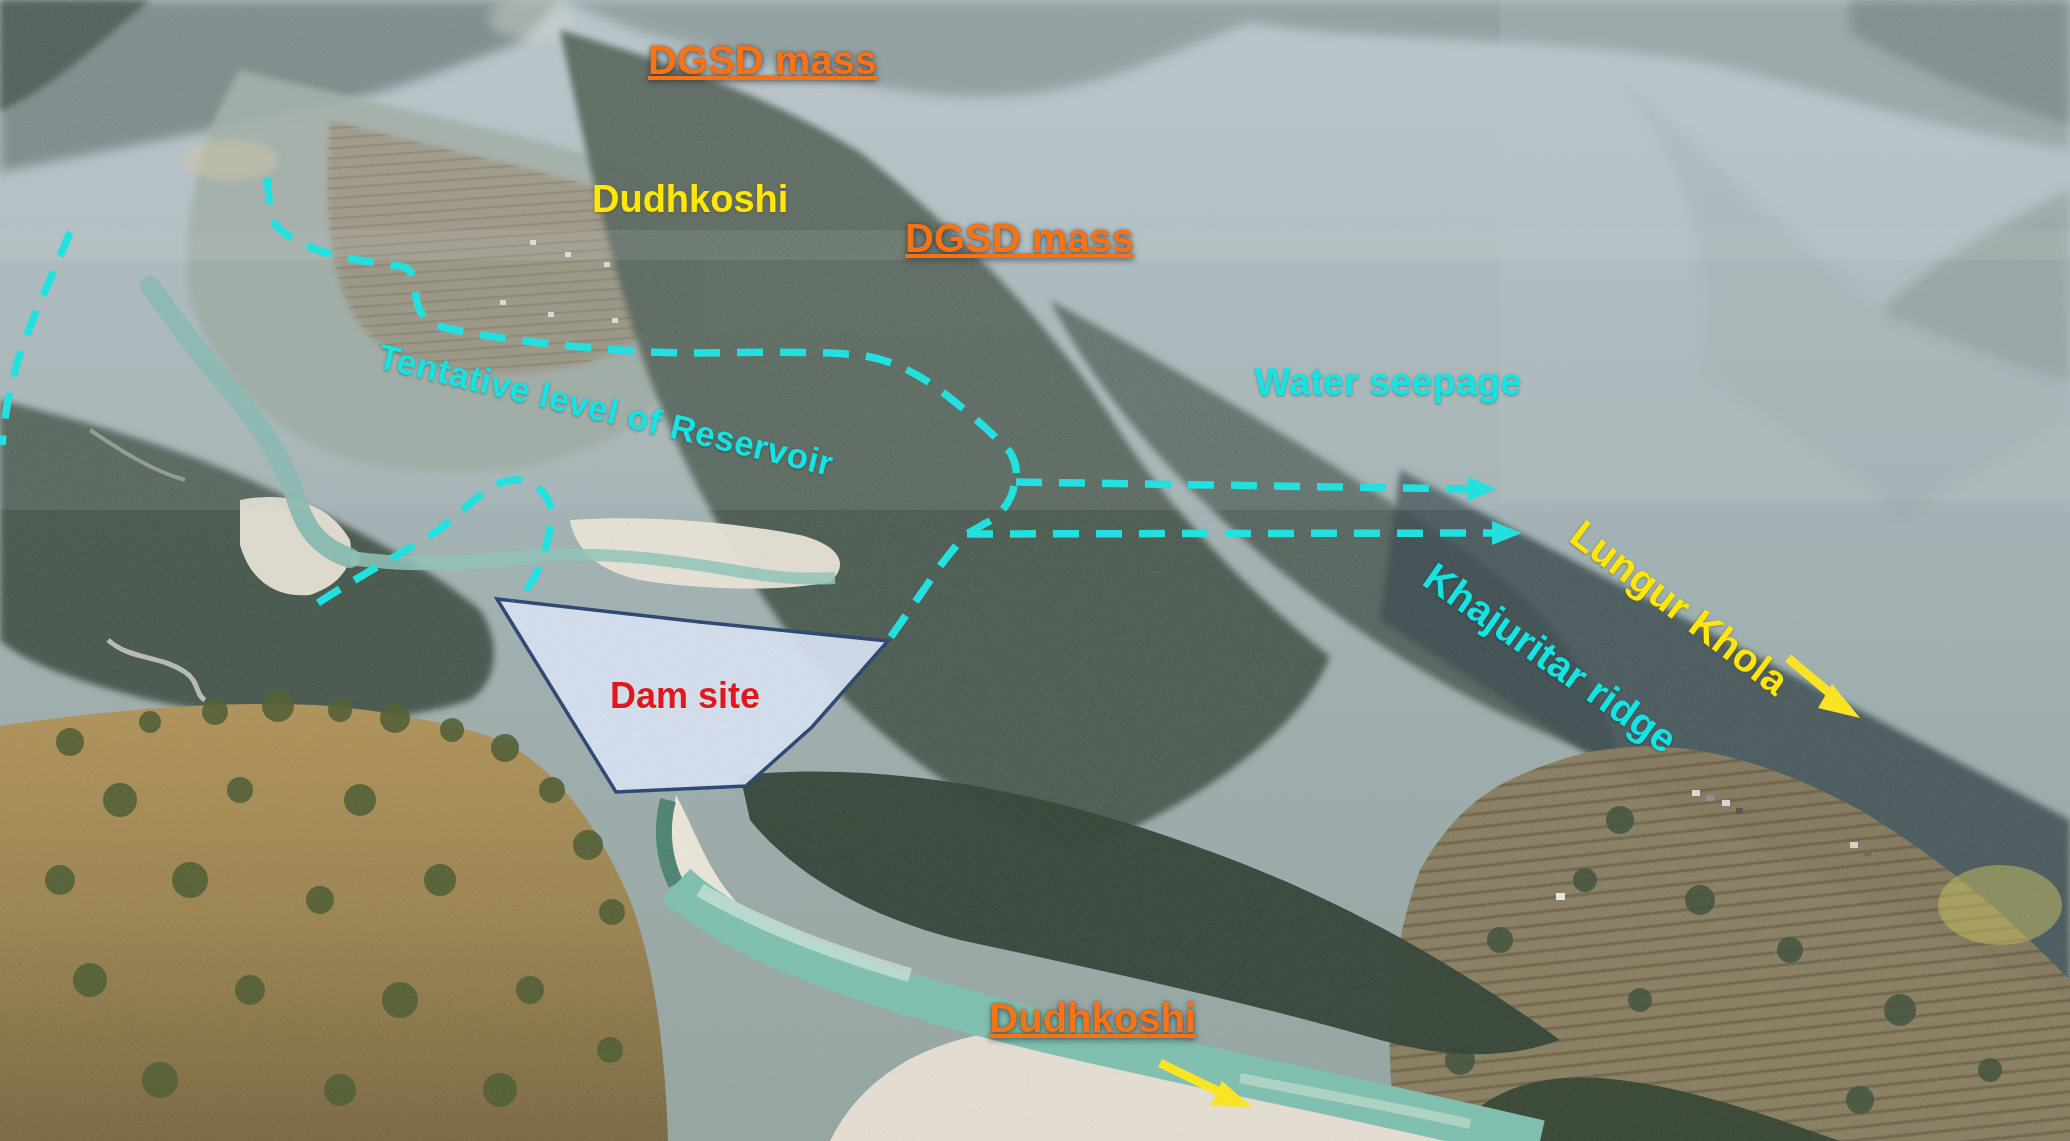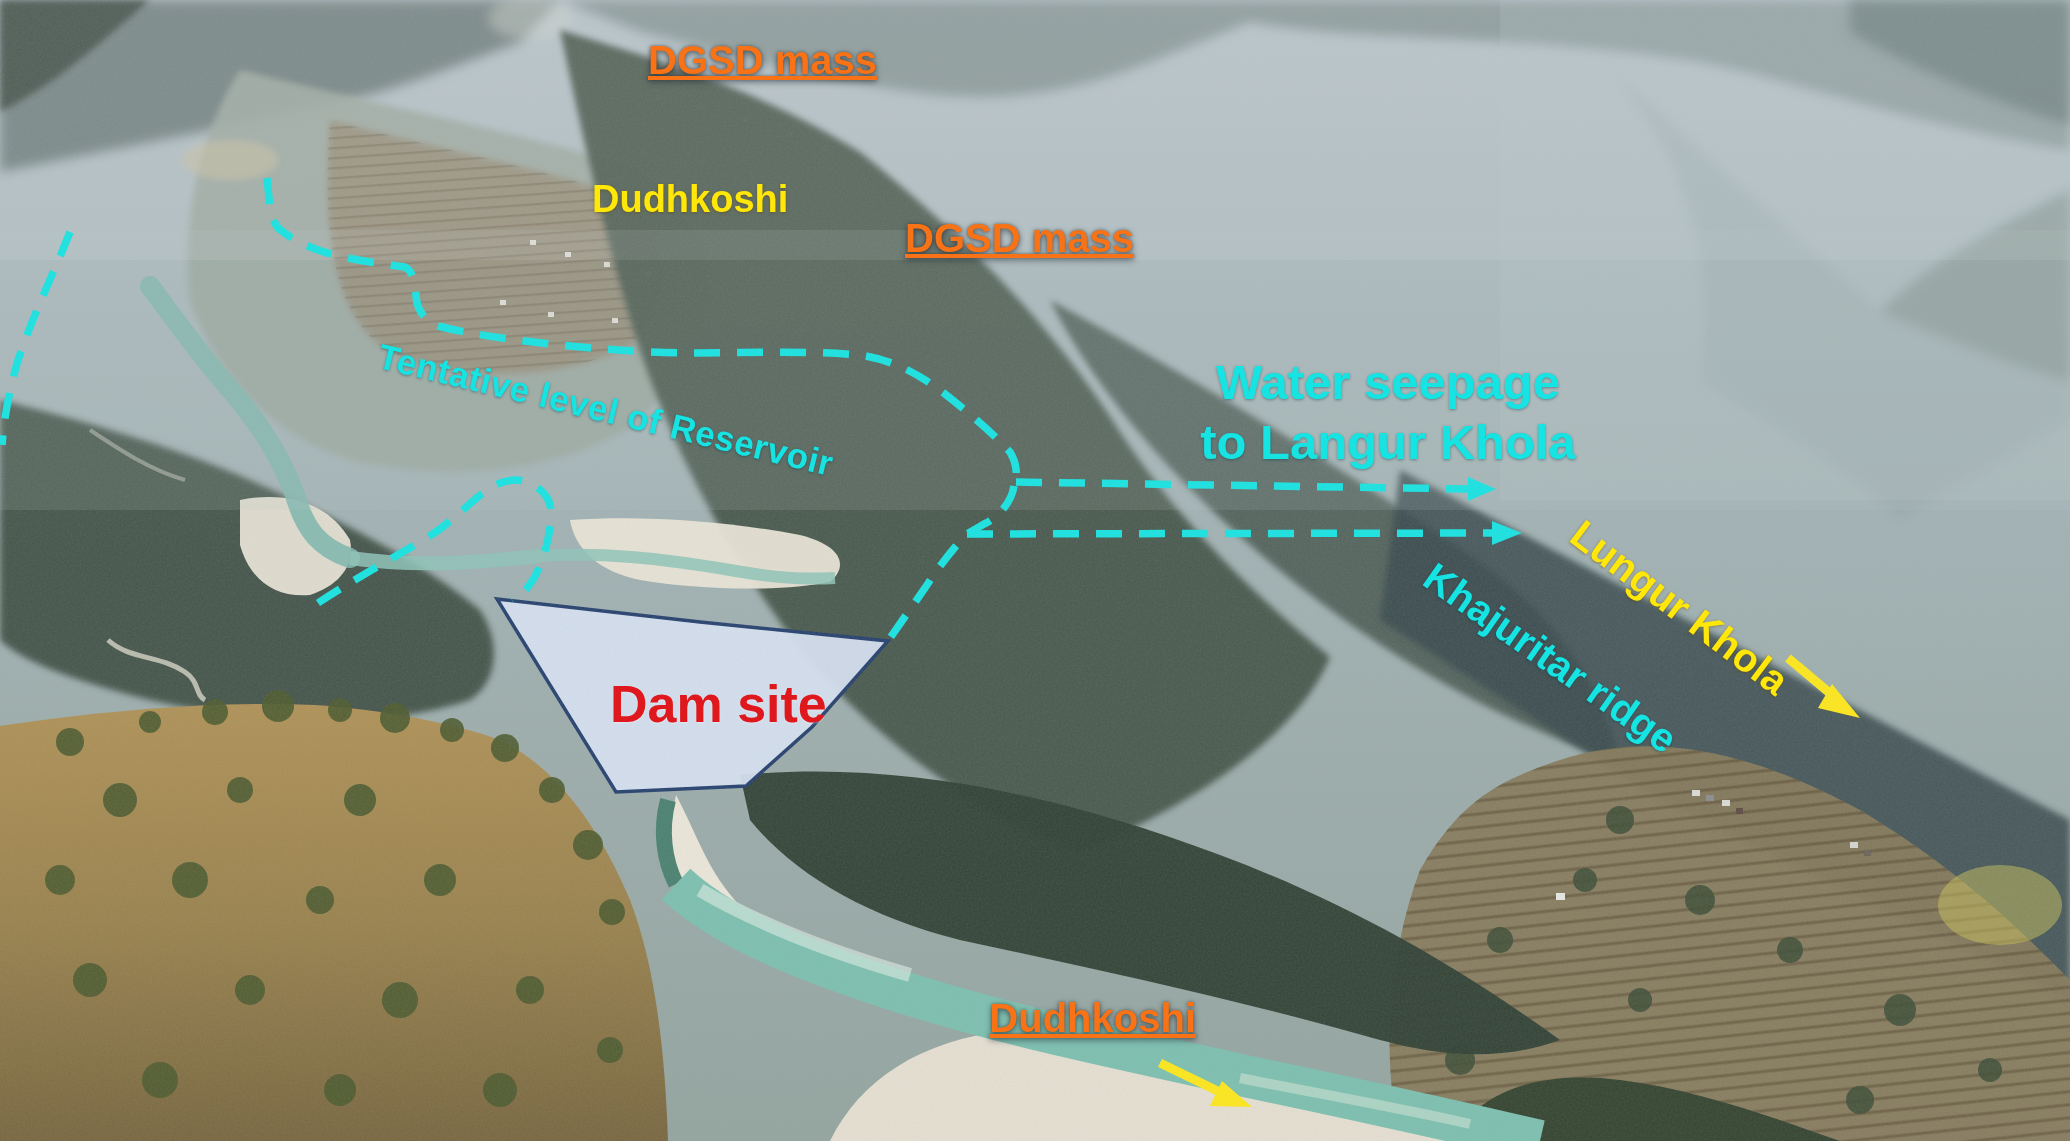--- a/index.html
+++ b/index.html
@@ -9,22 +9,22 @@
   .lbl{position:absolute;font-weight:bold;white-space:nowrap;line-height:1;}
   .lbl-white{color:#f97316;text-shadow:0 2px 6px rgba(30,42,52,.65),0 0 3px rgba(30,42,52,.4);text-decoration:underline;}
   .lbl-cyan{color:#16e4e3;text-shadow:0 1px 3px rgba(0,60,70,.45);}
   .lbl-yellow{color:#ffe70a;text-shadow:0 1px 3px rgba(90,70,0,.5);}
   .lbl-red{color:#df181d;text-shadow:0 1px 2px rgba(255,255,255,.35);}
   .rot{transform-origin:left top;}
   #lbl-dgsd-top{left:648px;top:40px;font-size:40px;}
   #lbl-majhigau{left:592px;top:180px;font-size:38px;}
   #lbl-dgsd-right{left:905px;top:218px;font-size:40px;}
   #lbl-tentative{left:383px;top:338px;font-size:35px;transform:rotate(13.5deg);letter-spacing:.5px;}
-  #lbl-seepage{left:1138px;top:352px;width:500px;font-size:49px;line-height:60px;text-align:center;}
-  #lbl-damsite{left:610px;top:678px;font-size:52px;}
+  #lbl-seepage{left:1138px;top:352px;width:500px;font-size:38px;line-height:60px;text-align:center;}
+  #lbl-damsite{left:610px;top:678px;font-size:36px;}
   #lbl-khajuritar{left:1440px;top:556px;font-size:40px;transform:rotate(35deg);}
   #lbl-lungur{left:1588px;top:513px;font-size:40px;transform:rotate(37deg);}
   #lbl-dudhkoshi{left:900px;top:950px;width:296px;font-size:40px;line-height:57px;text-align:right;margin-top:40px;}
 </style>
 </head>
 <body>
 
 <div id="stage">
 
 <svg id="photo-svg" width="2070" height="1141" viewBox="0 0 2070 1141">
@@ -204,21 +204,20 @@
 <div id="lbl-dgsd-top" class="lbl lbl-white">DGSD mass</div>
 
 <div id="lbl-majhigau" class="lbl lbl-yellow">Dudhkoshi</div>
 
 <div id="lbl-dgsd-right" class="lbl lbl-white">DGSD mass</div>
 
 <div id="lbl-tentative" class="lbl lbl-cyan rot">Tentative level of Reservoir</div>
 
 <div id="lbl-seepage" class="lbl lbl-cyan">
   <div>Water seepage</div>
-  <div>to Langur Khola</div>
 </div>
 
 <div id="lbl-damsite" class="lbl lbl-red">Dam site</div>
 
 <div id="lbl-khajuritar" class="lbl lbl-cyan rot">Khajuritar ridge</div>
 
 <div id="lbl-lungur" class="lbl lbl-yellow rot">Lungur Khola</div>
 
 <div id="lbl-dudhkoshi" class="lbl lbl-white">
   <div>Dudhkoshi</div>

